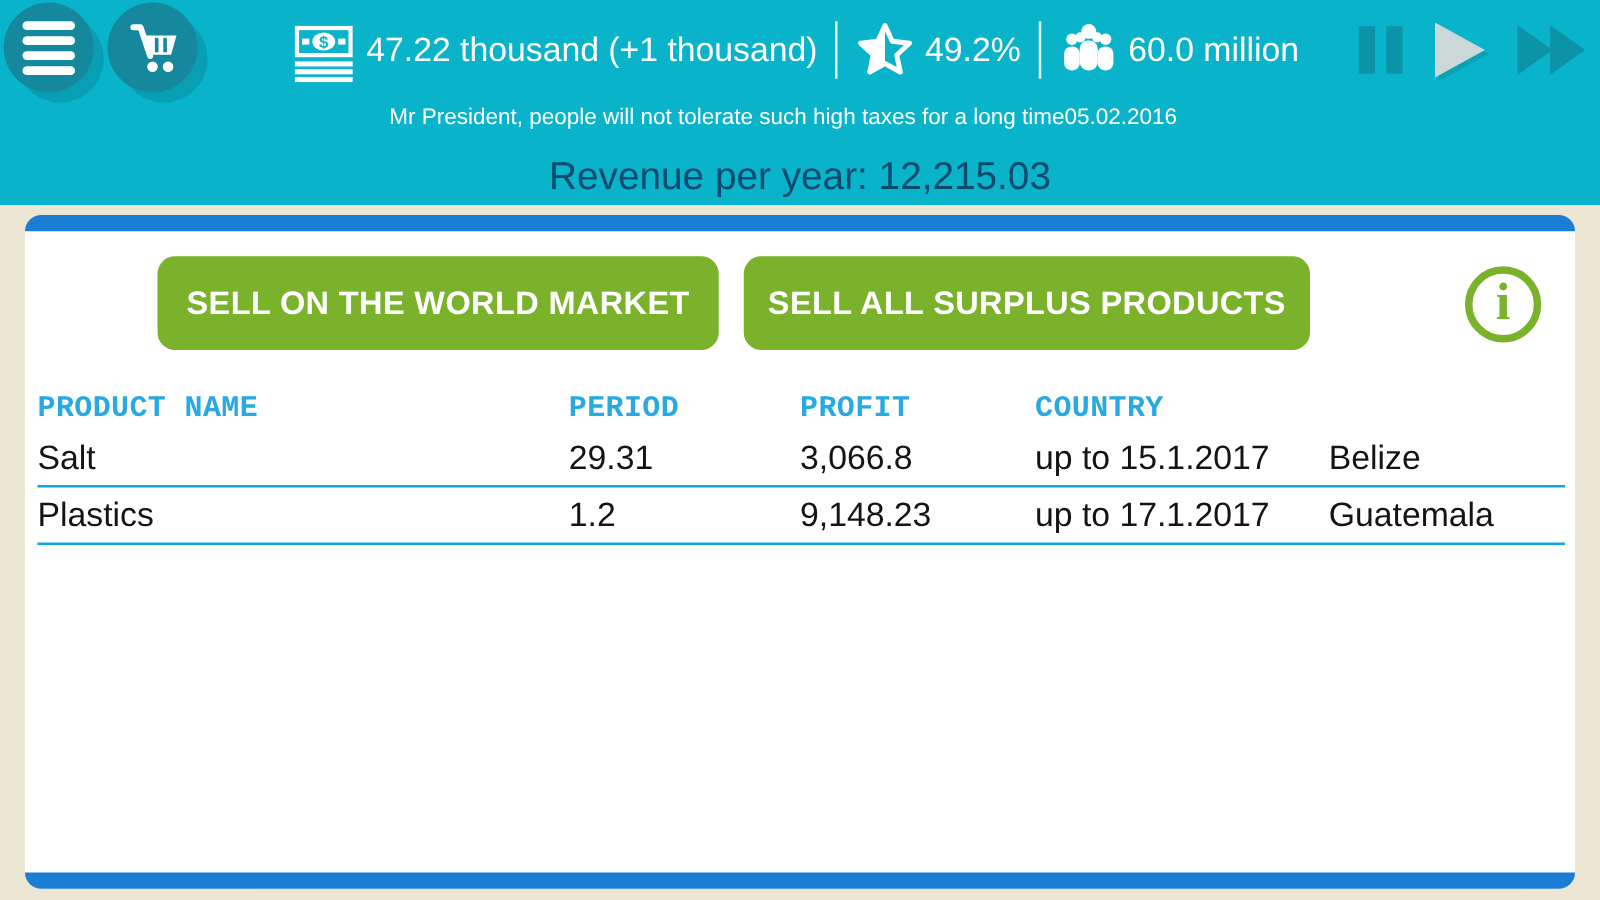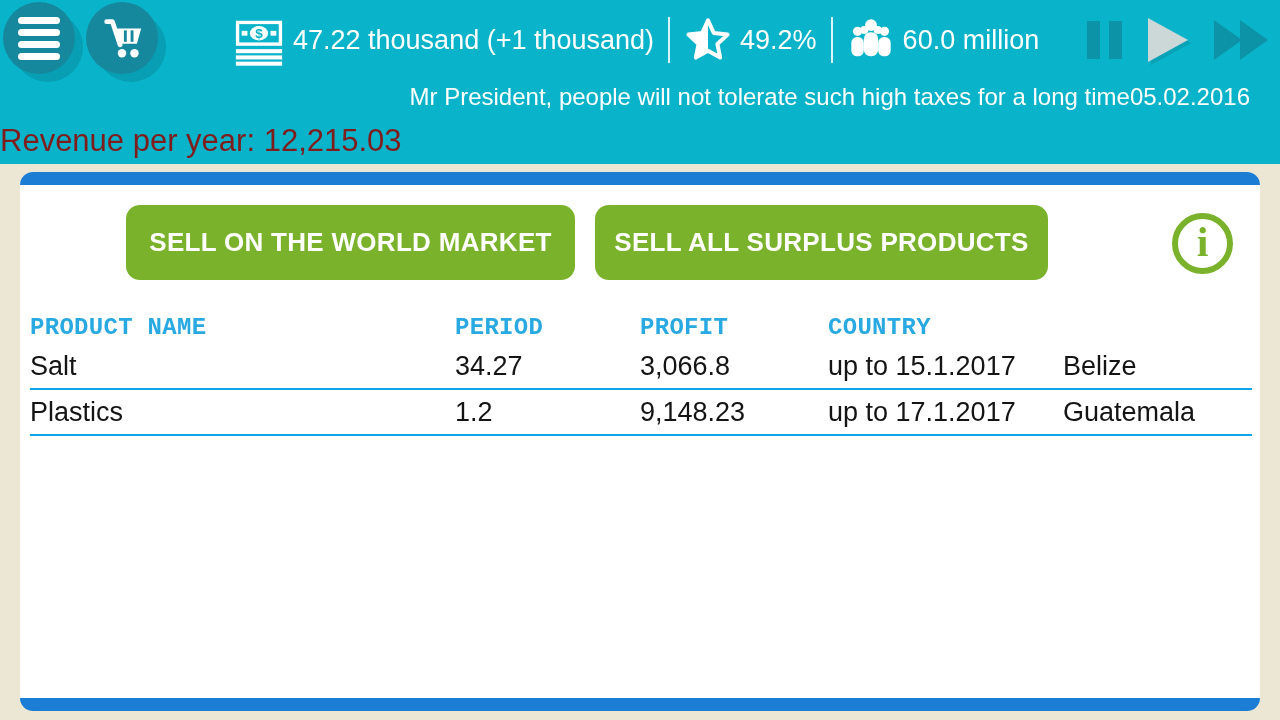--- a/index.html
+++ b/index.html
@@ -26,23 +26,23 @@
 
   .media { position:absolute; right:12px; top:0; height:80px; display:flex; align-items:center; gap:26px; }
   .media-btn { display:flex; align-items:center; cursor:pointer; }
   .pause-bars { display:flex; gap:9px; }
   .pause-bars span { width:13px; height:38px; background:#0d93a7; }
   .play-tri { width:0; height:0; border-left:40px solid #ccd7d8; border-top:22px solid transparent; border-bottom:22px solid transparent; filter:drop-shadow(3px 3px 0 rgba(5,110,128,0.25)); }
   .ff-tris { display:flex; }
   .ff-tris i { width:0; height:0; border-left:28px solid #0d93a7; border-top:20px solid transparent; border-bottom:20px solid transparent; }
   .ff-tris i + i { margin-left:-2px; }
 
-  .ticker { position:absolute; left:3px; right:30px; top:83px; display:flex; justify-content:flex-end; color:#fff; font-size:24px; white-space:nowrap; }
-
-  .revenue { position:absolute; left:0; top:123px; width:100%; text-align:left; color:#7f1d1d; font-size:31px; }
+  .ticker { position:absolute; left:3px; right:30px; top:83px; display:flex; justify-content:center; color:#fff; font-size:18px; white-space:nowrap; }
+
+  .revenue { position:absolute; left:0; top:123px; width:100%; text-align:center; color:#0c4a6e; font-size:31px; }
 
   
   .panel { position:absolute; left:20px; top:172px; width:1240px; height:539px; background:#fff; border-radius:14px;padding-left:42px; }
   .strip { position:absolute; left:0; width:100%; height:13px; background:#1b7ed4; }
   .strip.top { top:0; border-radius:14px 14px 0 0; }
   .strip.bottom { bottom:0; border-radius:0 0 14px 14px; }
 
   .sell-btn { position:absolute; top:33px; height:75px; background:#7ab22b; border:none; border-radius:14px;
               color:#fff; font-family:"Liberation Sans", sans-serif; font-weight:bold; font-size:26px;
               letter-spacing:0.3px; display:flex; align-items:center; justify-content:center; cursor:pointer; }
@@ -174,21 +174,21 @@
 
     <div class="table">
       <div class="trow head">
         <span>PRODUCT NAME</span>
         <span>PERIOD</span>
         <span>PROFIT</span>
         <span>COUNTRY</span>
       </div>
       <div class="trow data">
         <span>Salt</span>
-        <span>34.27</span>
+        <span>29.31</span>
         <span>3,066.8</span>
         <span>up to 15.1.2017</span>
         <span>Belize</span>
       </div>
       <div class="trow data">
         <span>Plastics</span>
         <span>1.2</span>
         <span>9,148.23</span>
         <span>up to 17.1.2017</span>
         <span>Guatemala</span>

